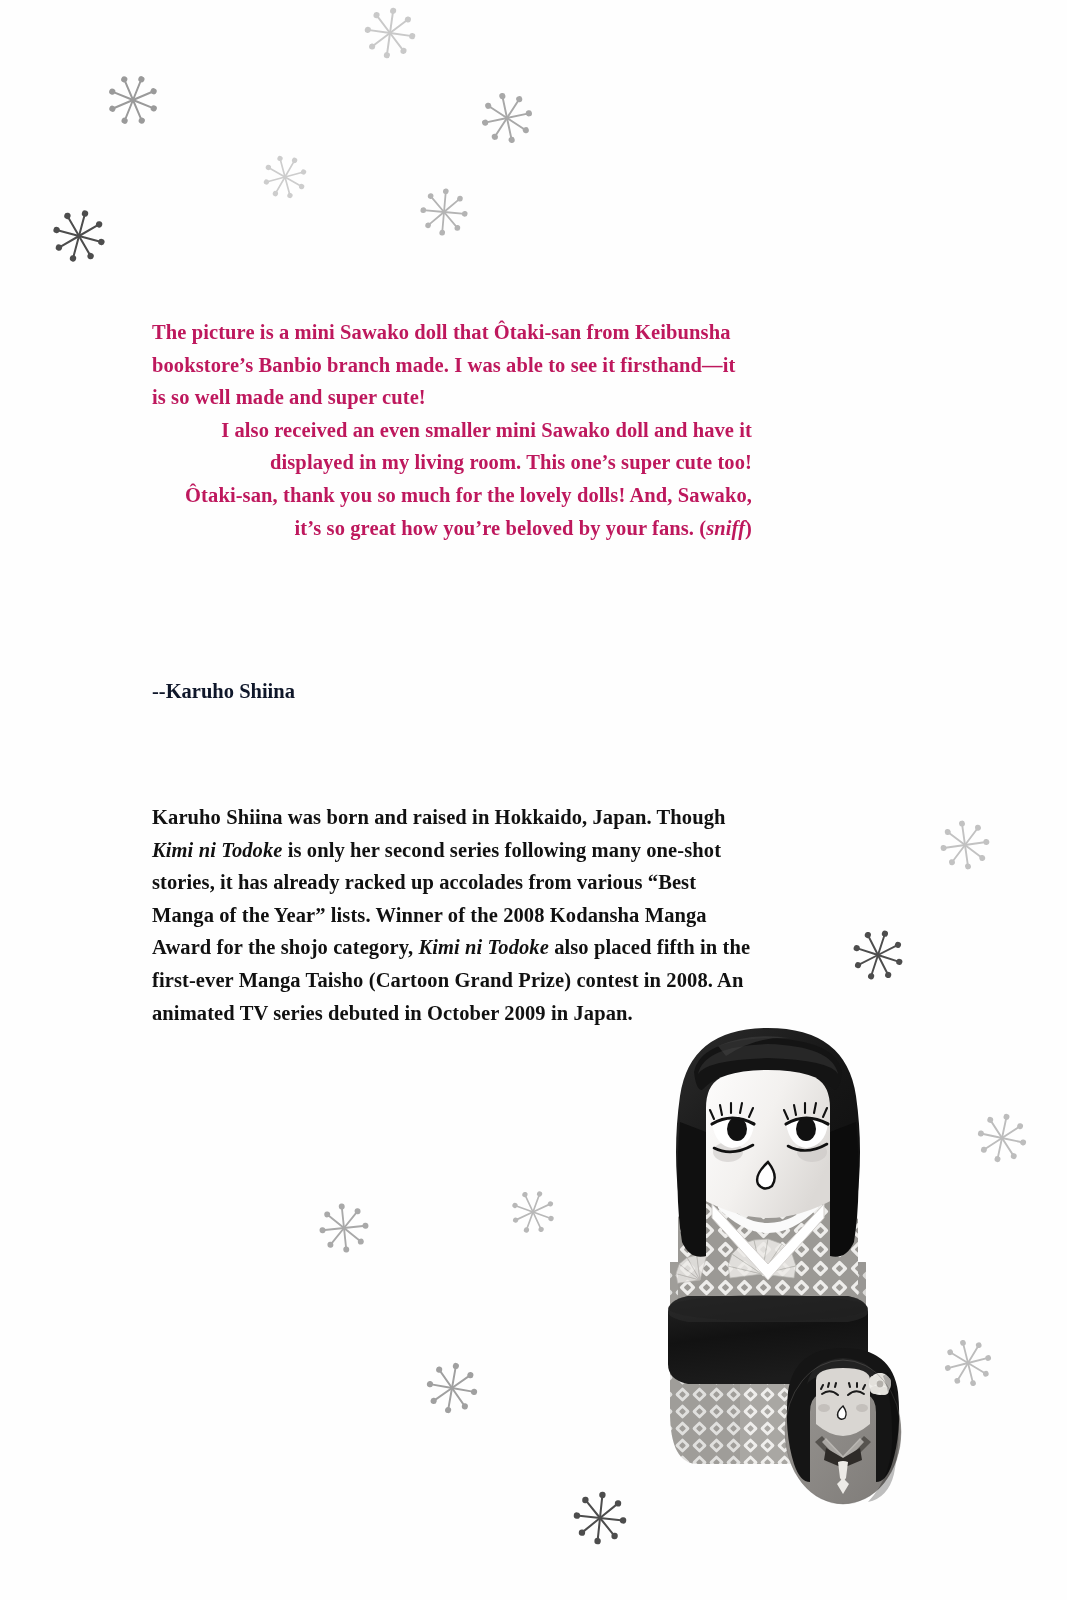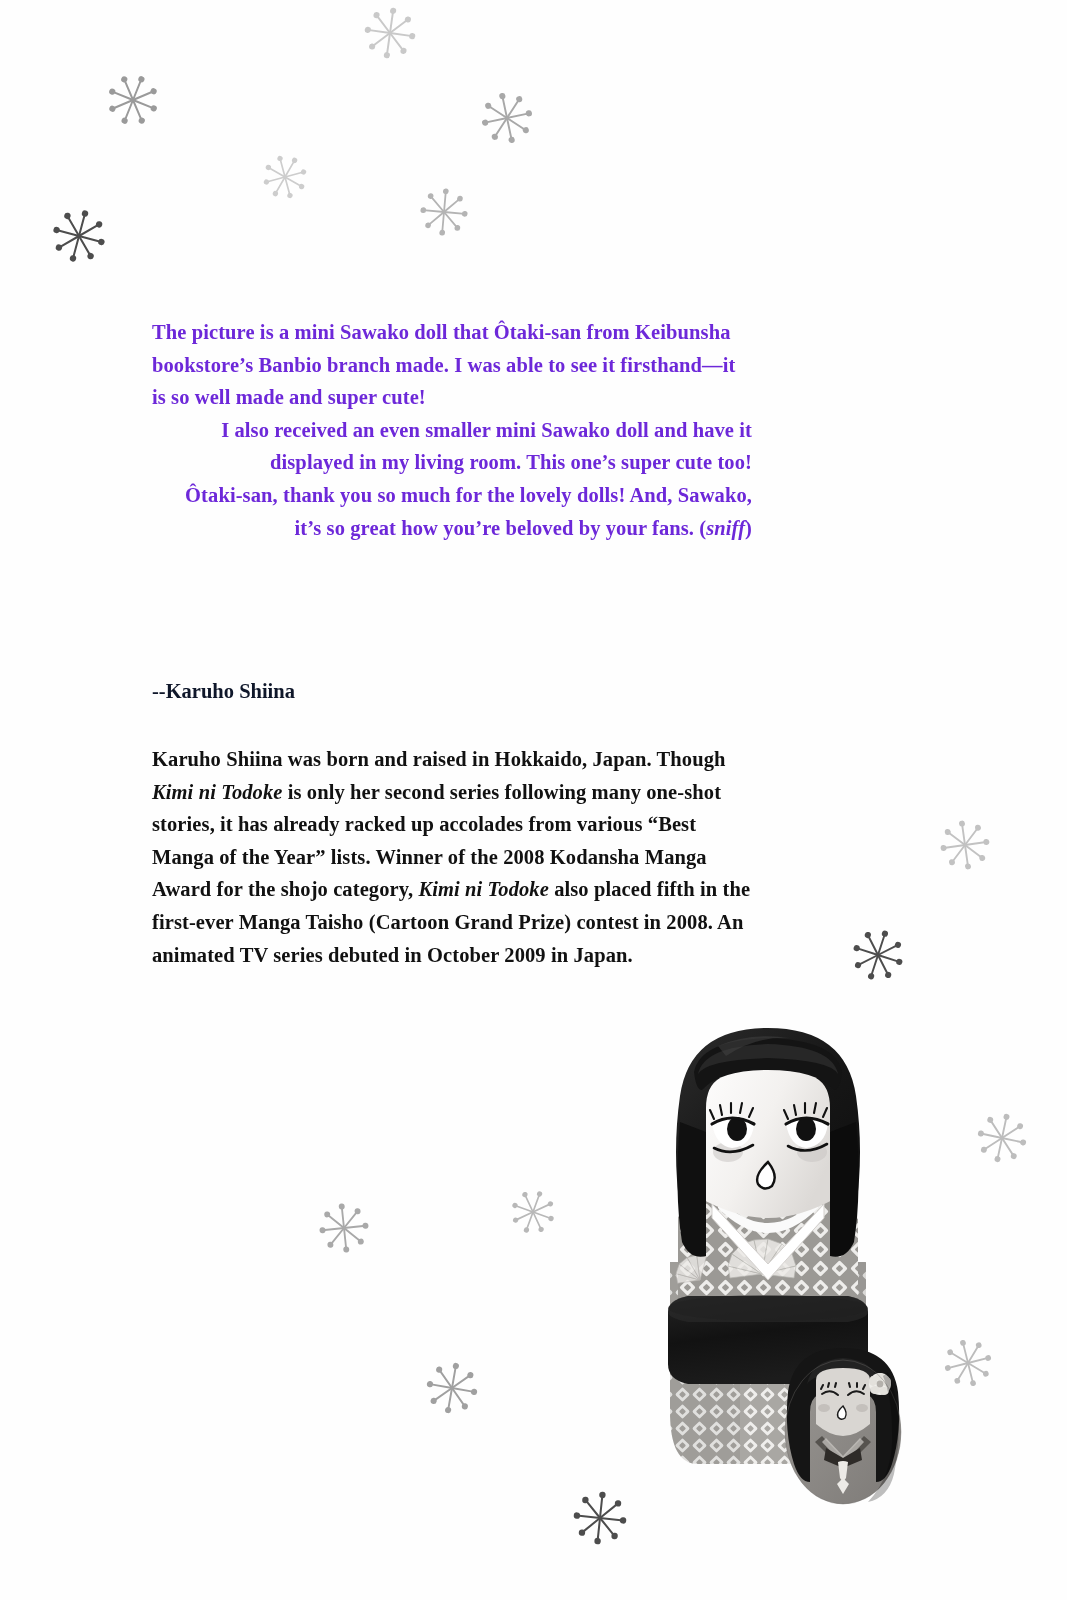--- a/index.html
+++ b/index.html
@@ -29,21 +29,21 @@
   .text-column {
     position: absolute;
     left: 152px;
     top: 316px;
     width: 600px;
   }
   .letter-body {
     font-size: 20.5px;
     line-height: 32.6px;
     font-weight: bold;
-    color: #6d28d9;
+    color: #be185d;
     letter-spacing: 0.1px;
   }
   .letter-body p {
     margin: 0;
   }
   .letter-body p.indented {
     text-indent: 30px;
     text-align: right;
   }
   .letter-body em {
@@ -53,21 +53,21 @@
     left: 152px;
     top: 675px;
     font-size: 20.5px;
     line-height: 32.6px;
     font-weight: bold;
     color: #0f172a;
   }
   .bio {
     position: absolute;
     left: 152px;
-    top: 743px;
+    top: 801px;
     width: 600px;
     font-size: 20.5px;
     line-height: 32.6px;
     font-weight: bold;
     color: #111111;
     letter-spacing: 0.1px;
   }
   .bio em { font-style: italic; }
 
   

